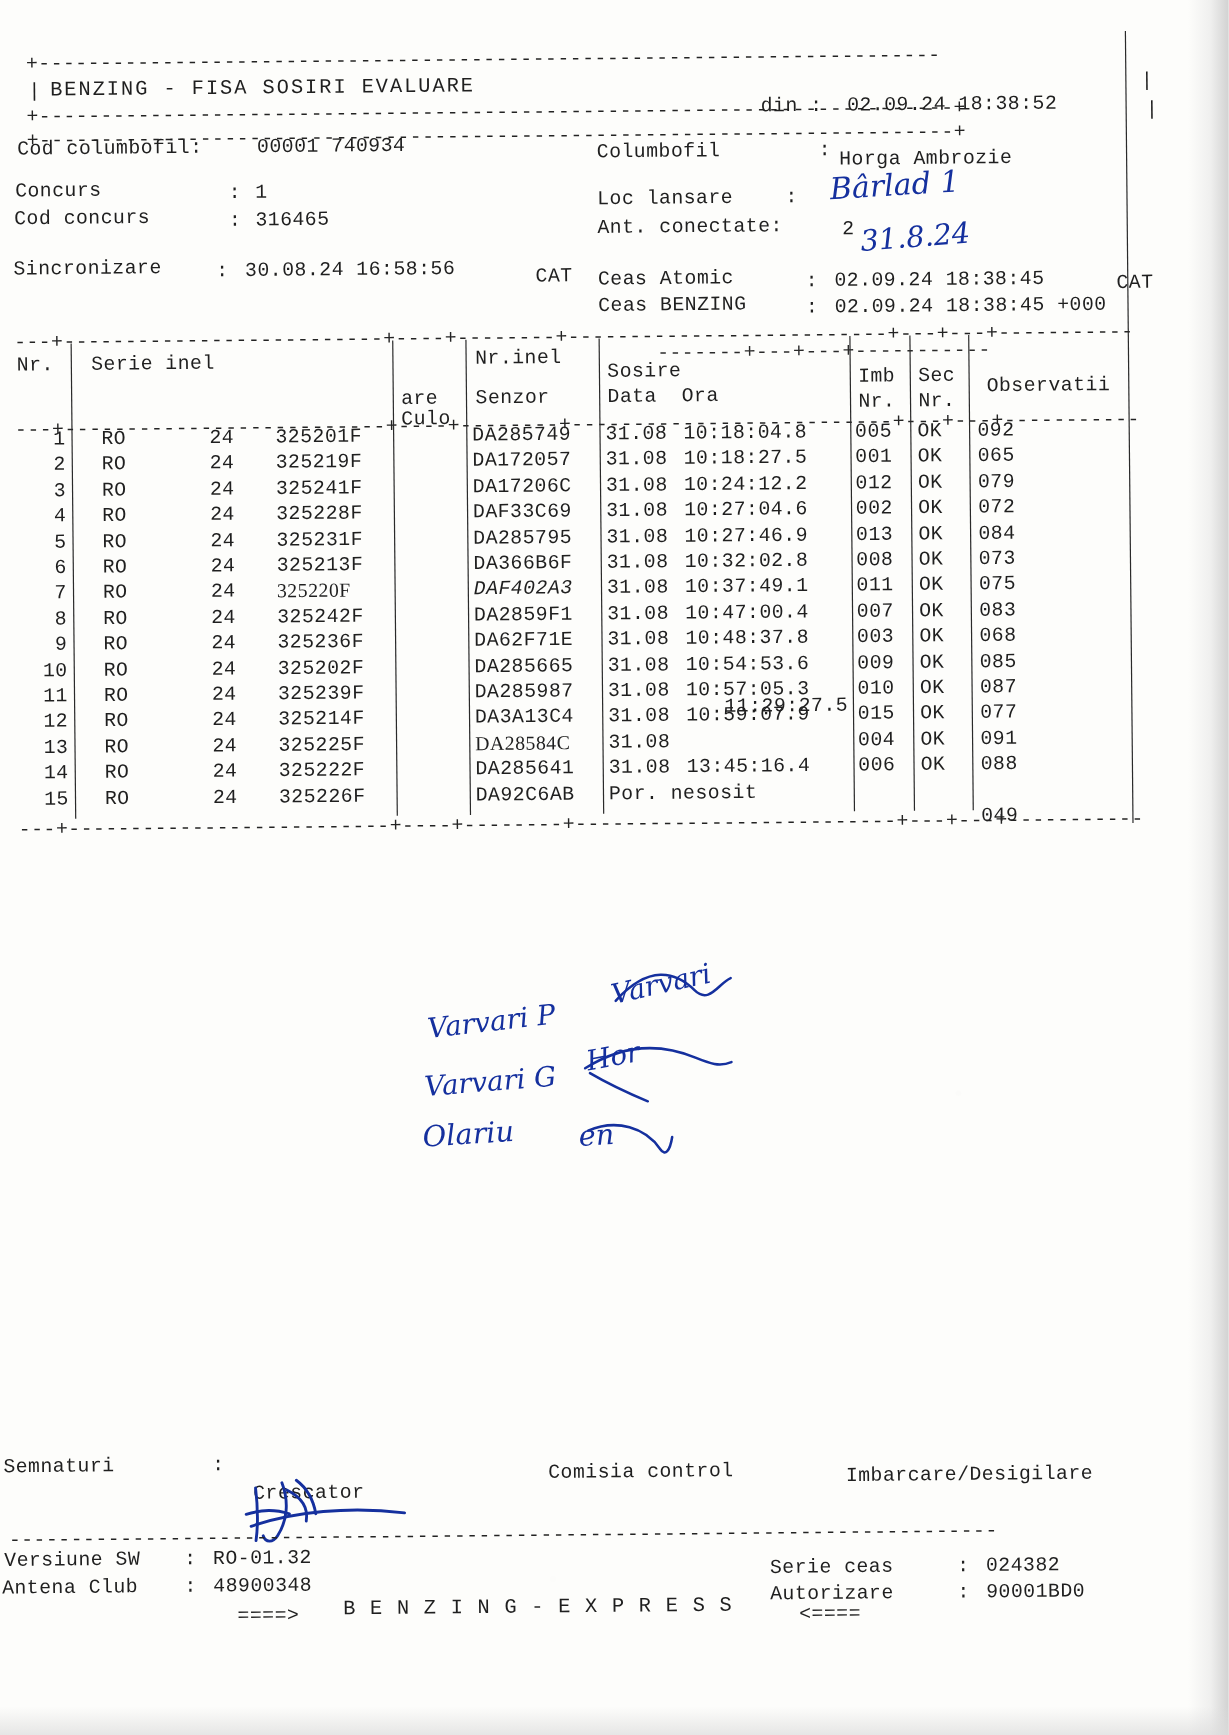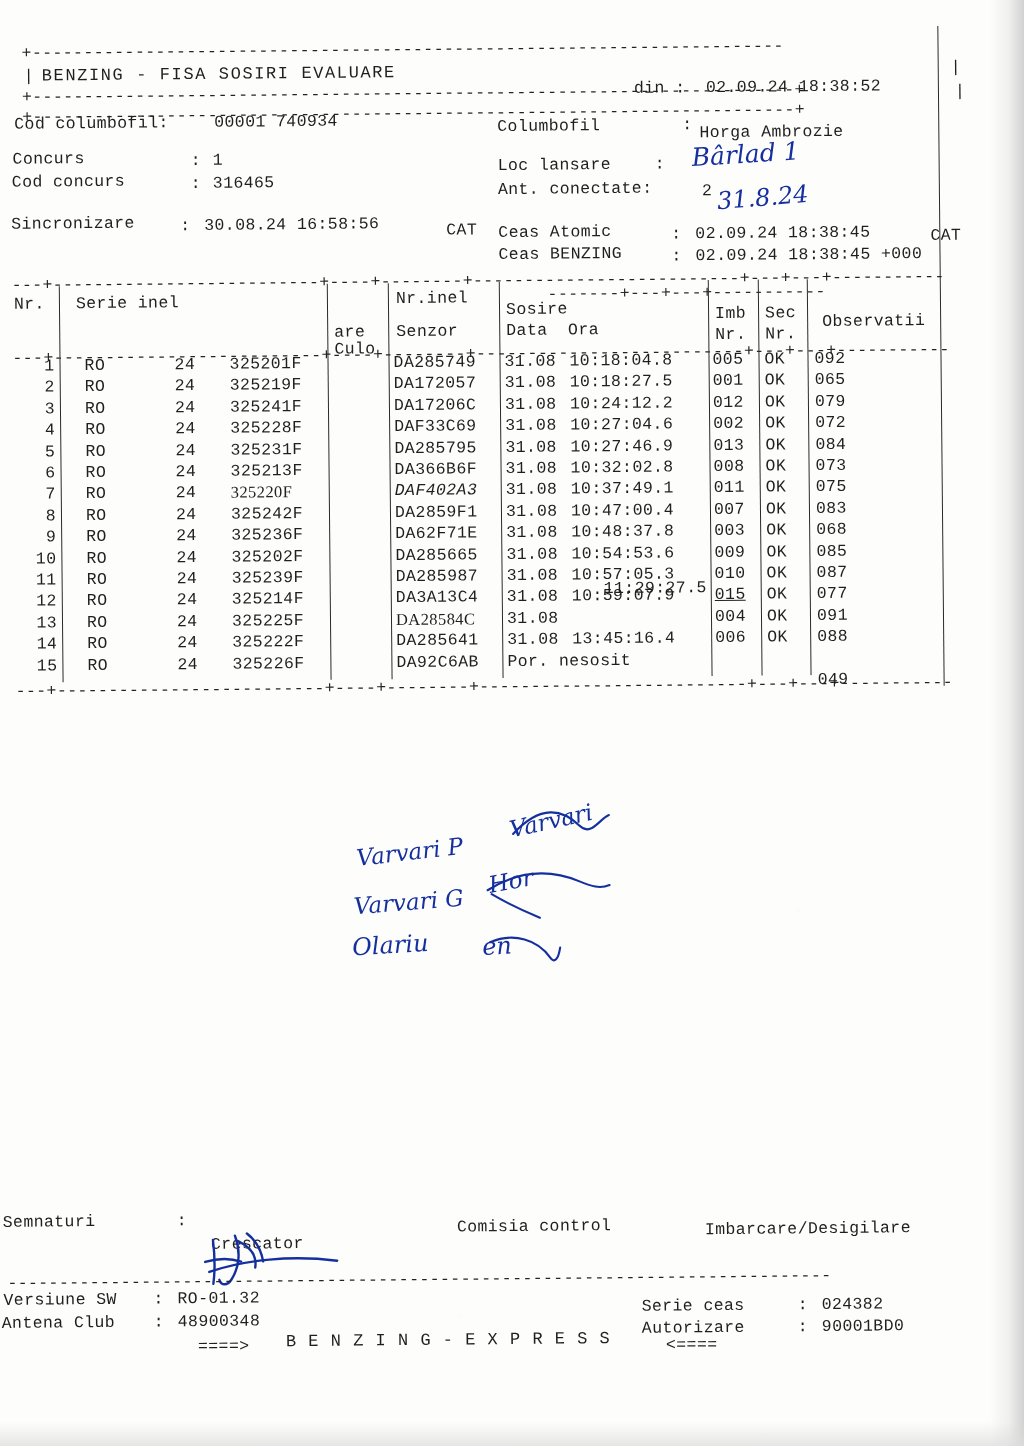--- a/index.html
+++ b/index.html
@@ -326,21 +326,21 @@
         </div>
         <div>
           <div class="abs mono" style="left: 18px; top: 587.4px;;width:40px;text-align:right">12</div>
           <div class="abs mono" style="left: 88px; top: 587.4px;">RO</div>
           <div class="abs mono" style="left: 178px; top: 587.4px;">24</div>
           <div class="abs mono" style="left: 233px; top: 587.4px;">325214F</div>
           <div class="abs mono" style="left: 336px; top: 587.4px;"></div>
           <div class="abs mono" style="left: 397px; top: 587.4px;">DA3A13C4</div>
           <div class="abs mono" style="left: 508px; top: 587.4px;">31.08</div>
           <div class="abs mono" style="left: 573px; top: 587.4px;">10:59:07.9</div>
-          <div class="abs mono" style="left: 716px; top: 587.4px; text-decoration: underline;">015</div>
+          <div class="abs mono" style="left: 716px; top: 587.4px;">015</div>
           <div class="abs mono" style="left: 768px; top: 587.4px;">OK</div>
           <div class="abs mono" style="left: 818px; top: 587.4px;">077</div>
         </div>
         <div>
           <div class="abs mono" style="left: 18px; top: 608.8px;;width:40px;text-align:right">13</div>
           <div class="abs mono" style="left: 88px; top: 608.8px;">RO</div>
           <div class="abs mono" style="left: 178px; top: 608.8px;">24</div>
           <div class="abs mono" style="left: 233px; top: 608.8px;">325225F</div>
           <div class="abs mono" style="left: 336px; top: 608.8px;"></div>
           <div class="abs mono" style="left: 397px; top: 608.8px; font-family: Liberation Serif, serif;">DA28584C</div>

